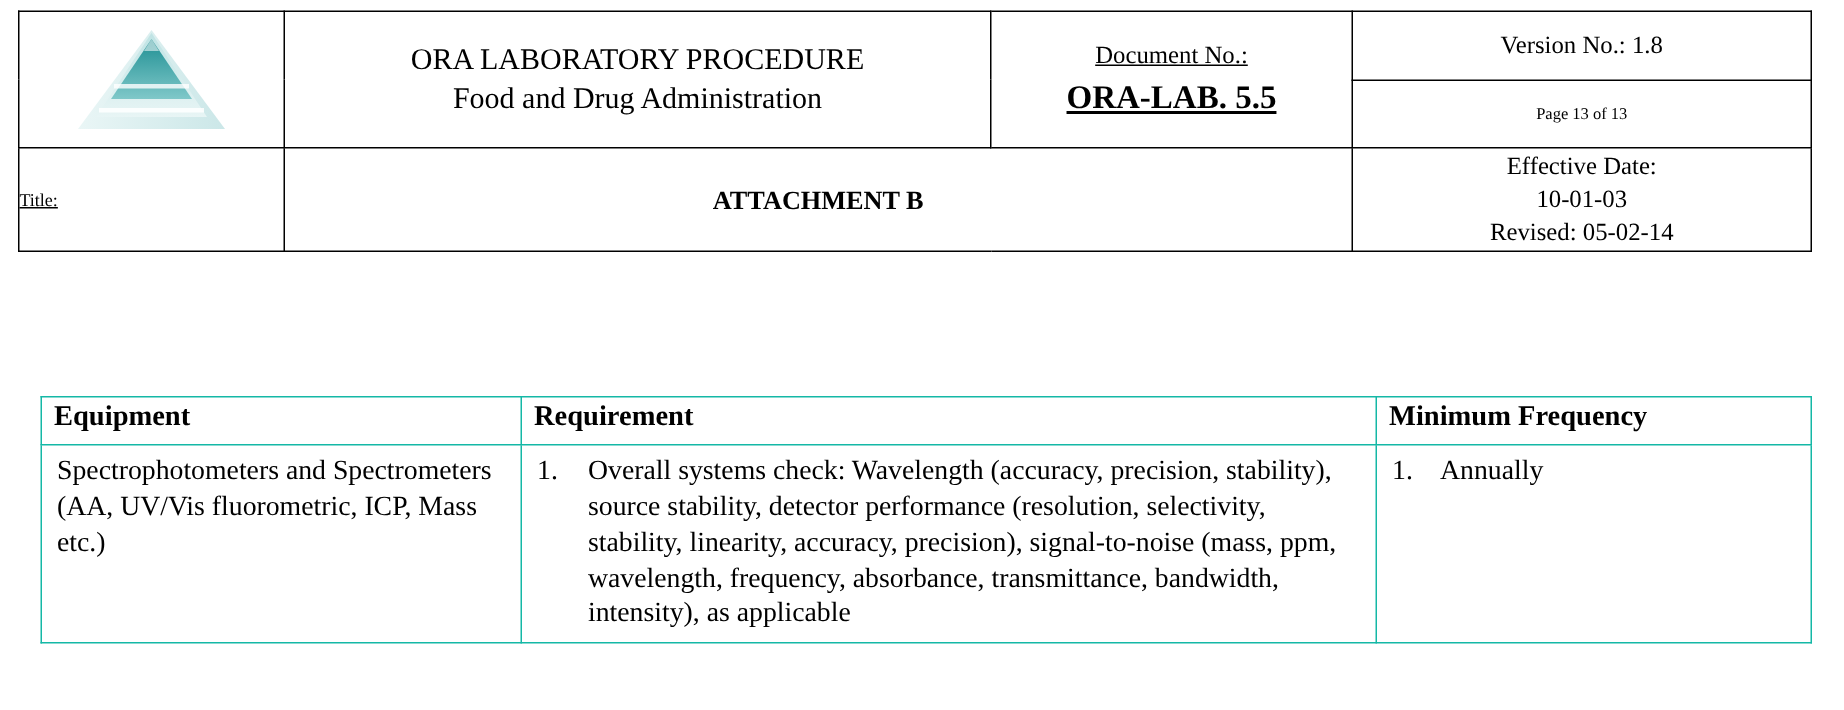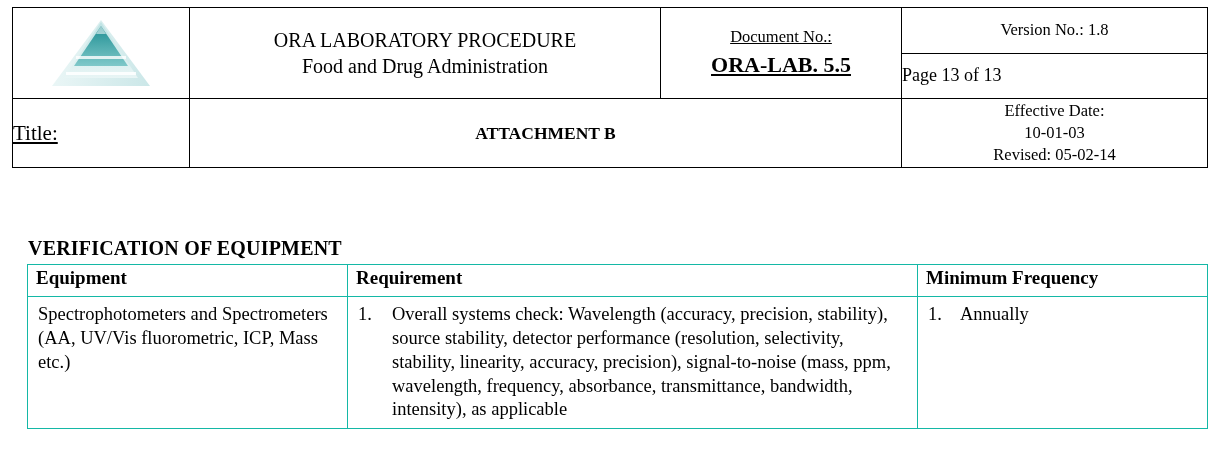--- a/index.html
+++ b/index.html
@@ -65,27 +65,28 @@
     font-weight: bold;
     font-size: 22px;
   }
   .ver-cell {
     text-align: center;
     font-size: 16.5px;
     padding: 8px 6px;
     height: 44px;
   }
   .page-cell {
-    font-size: 18px;
+    text-align: center;
+    font-size: 11px;
     padding: 8px 6px;
     height: 44px;
   }
   .title-label-cell {
     height: 68px;
-    font-size: 21px;
+    font-size: 12px;
     padding: 4px 0 0 6px;
     vertical-align: top;
     text-decoration: underline;
   }
   .attachment-cell {
     text-align: center;
     vertical-align: middle;
     font-size: 17.5px;
     font-weight: bold;
     padding-top: 14px;
@@ -211,21 +212,20 @@
       <td class="attachment-cell" colspan="2">ATTACHMENT B</td>
       <td class="effective-cell">
         <div>Effective Date:</div>
         <div>10-01-03</div>
         <div>Revised: 05-02-14</div>
       </td>
     </tr>
   </tbody>
     </table>
 
-  <div class="section-heading">VERIFICATION OF EQUIPMENT</div>
 
   <table class="body-table">
     <colgroup>
       <col class="col-equip">
       <col class="col-req">
       <col class="col-freq">
     </colgroup>
     <thead>
       <tr>
         <th>Equipment</th>

